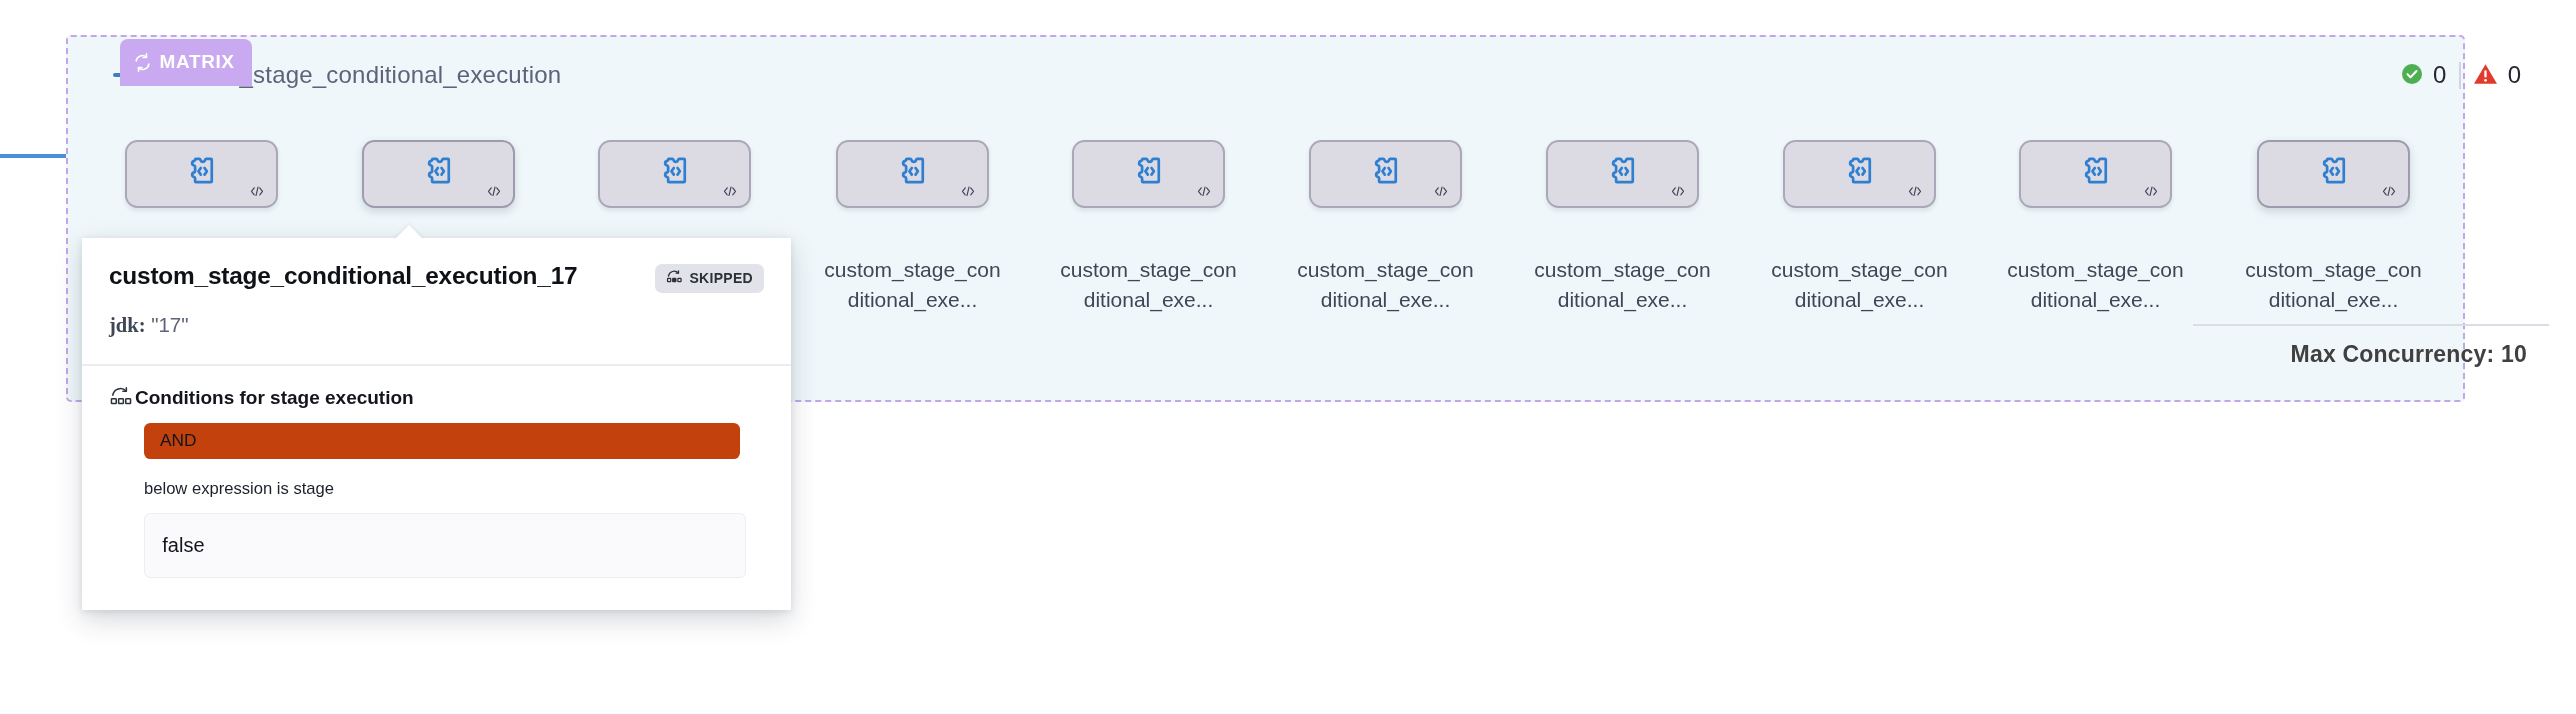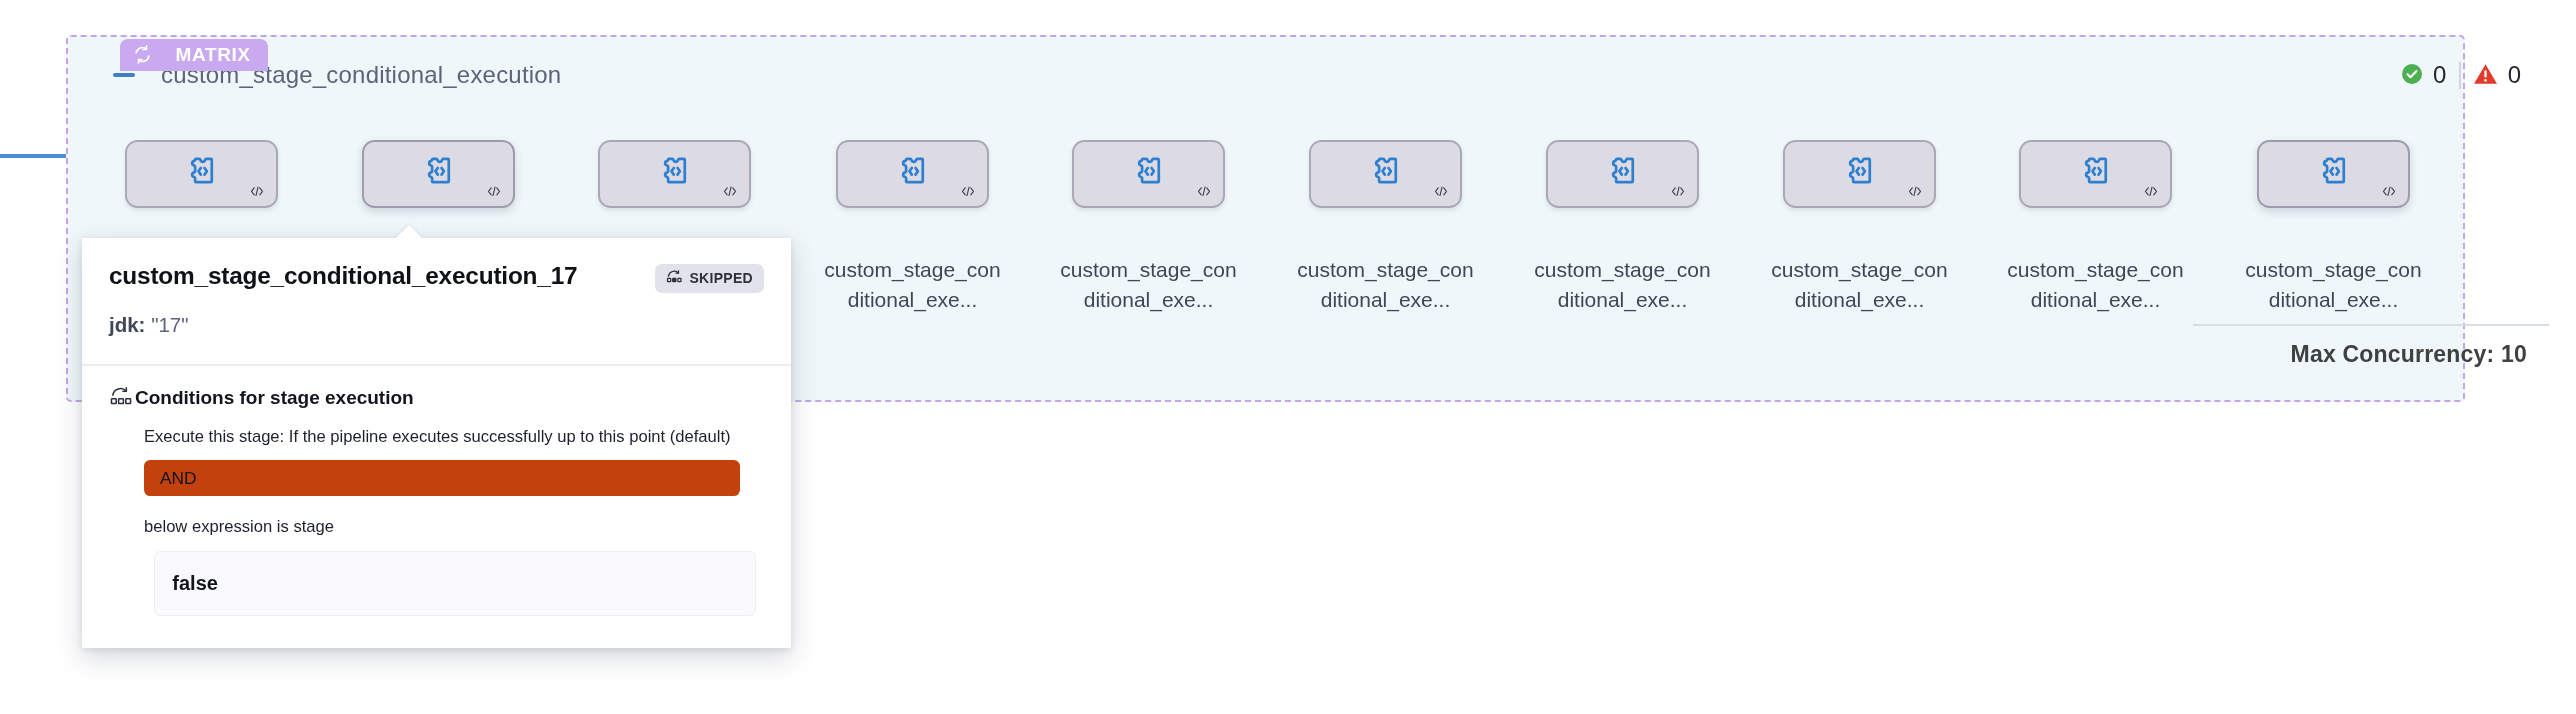--- a/index.html
+++ b/index.html
@@ -20,22 +20,22 @@
   
   .matrix-group {
     position: absolute; left: 66px; top: 35px;
     width: 2399px; height: 367px;
     background: #eff7fa;
     border: 2.4px dashed #c3a6ea;
     border-radius: 4.7px;
   }
   .matrix-badge {
     position: absolute; left: 52px; top: 1.6px;
-    height: 32px; padding: 0 17.3px 0 12.6px;
-    display: flex; align-items: center; gap: 24px;
+    height: 47px; padding: 0 17.3px 0 12.6px;
+    display: flex; align-items: center; gap: 8px;
     background: #c9a9f0; border-radius: 8px 8px 0 0;
     color: #ffffff; font-size: 19px; font-weight: 700; letter-spacing: 0.6px;
     z-index: 5;
   }
   .matrix-badge svg { display:block; }
 
   
   .group-header {
     position: absolute; left: 110px; top: 61px;
     display: flex; align-items: center; gap: 24px;
@@ -122,43 +122,43 @@
     white-space: nowrap;
   }
   .skipped-badge {
     display: flex; align-items: center; gap: 7px;
     background: #e2e2ea; border-radius: 7px;
     padding: 5.5px 11px; margin-top: 1.6px;
     font-size: 14px; font-weight: 700; color: #2b303b; letter-spacing: 0.3px;
     white-space: nowrap;
   }
   .pop-sub { margin-top: 20.5px; font-size: 20.5px; color: #5b6478; }
-  .pop-sub b { color: #3f4656; font-weight: 700; }
+  .pop-sub b { color: #3f4656; font-weight: 700; font-family: Liberation Serif, serif; }
   .pop-sub span.val { color: #5b6478; }
 
   .pop-divider { height: 1.6px; background: #ececf1; }
 
   .pop-body { padding: 20.5px 27px 32px 27px; }
   .cond-head { display: flex; align-items: center; gap: 2px; }
   .cond-title { font-size: 19px; font-weight: 700; color: #12151c; }
   .cond-desc { margin-top: 17.3px; margin-left: 35px; font-size: 16.6px; color: #1c212b; }
   .cond-pill {
     margin-top: 12.6px; margin-left: 35px;
     background: #c2410c; border-radius: 6.3px;
     height: 36px; display: flex; align-items: center;
     padding: 0 16px; width: 596px;
     font-size: 17.3px; font-weight: 400; color: #12151c;
   }
   .cond-note { margin-top: 20.5px; margin-left: 35px; font-size: 16.6px; color: #1c212b; }
   .cond-expr {
-    margin-top: 14px; margin-left: 45px;
+    margin-top: 14px; margin-left: 35px;
     width: 602px; height: 65px;
     background: #fafafc; border: 1.6px solid #ededf2; border-radius: 6.3px;
     display: flex; align-items: center; padding: 0 17.3px;
-    font-size: 20px; color: #12151c; font-weight: bold;
+    font-size: 20px; color: #12151c;
   }
 </style>
 </head>
 <body>
 
 <div id="root">
 
   <div class="in-edge"></div>
 
   <div class="matrix-group">
@@ -366,21 +366,20 @@
           <svg width="24" height="21" viewBox="0 0 24 22" fill="none" stroke="#2b303b" stroke-width="1.6" stroke-linecap="round" stroke-linejoin="round">
             <path d="M3.4 9.6a8.2 8.2 0 0 1 14-4.4"></path>
             <polyline points="17.6 1.9 17.6 5.5 14 5.5"></polyline>
             <rect x="2" y="13.4" width="5" height="5" rx="0.7"></rect>
             <rect x="9.5" y="13.4" width="5" height="5" rx="0.7"></rect>
             <rect x="17" y="13.4" width="5" height="5" rx="0.7"></rect>
           </svg>
         </span>
         <span class="cond-title">Conditions for stage execution</span>
       </div>
-      <div class="cond-desc">Execute this stage: If the pipeline executes successfully up to this point (default)</div>
       <div class="cond-pill">AND</div>
       <div class="cond-note">below expression is stage</div>
       <div class="cond-expr">false</div>
     </div>
   </div>
 
 </div>
 
 
 </body></html>

